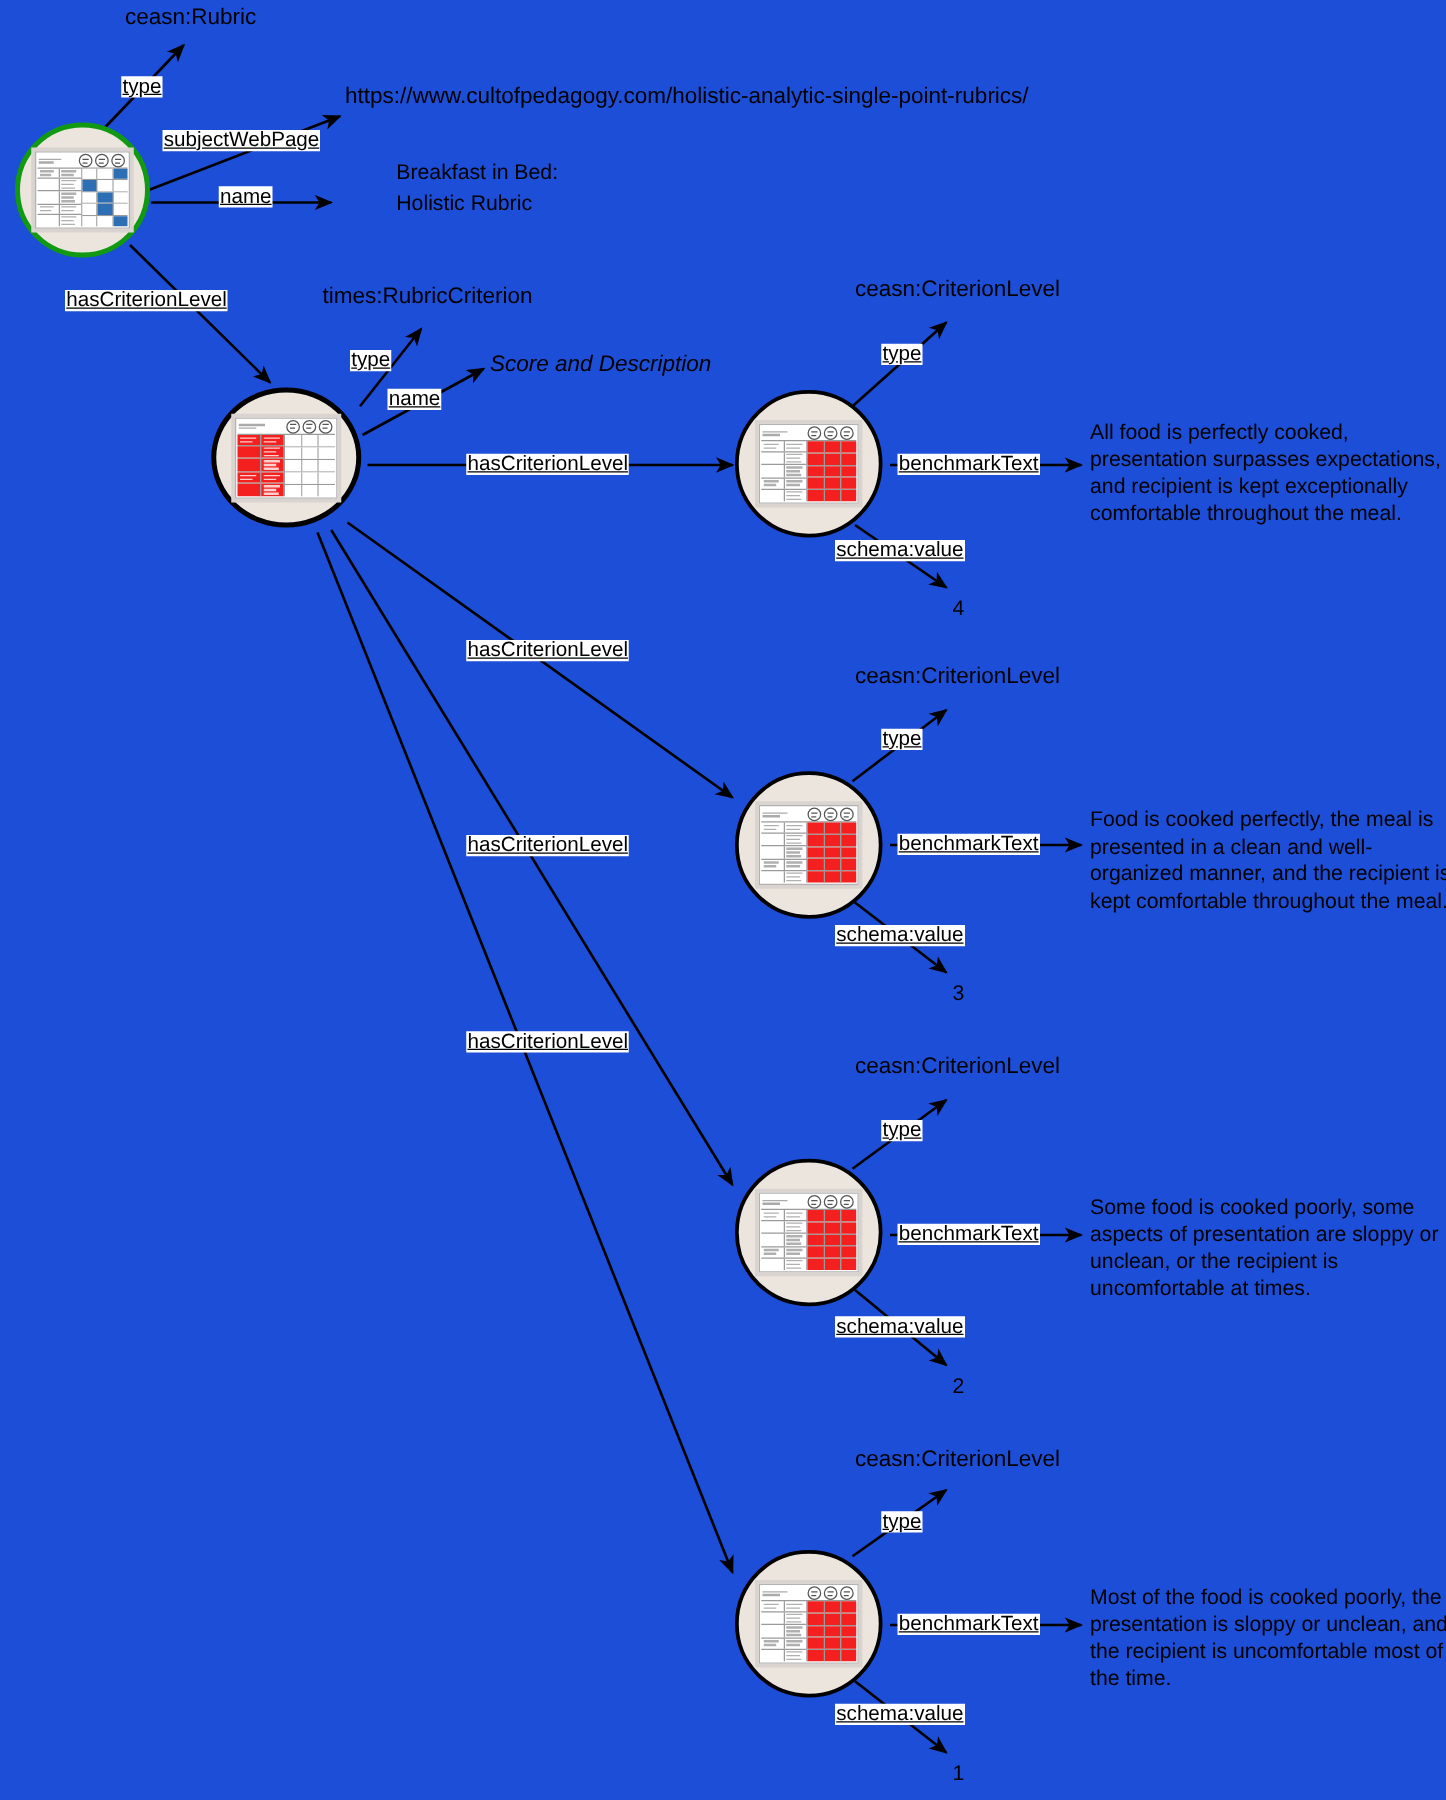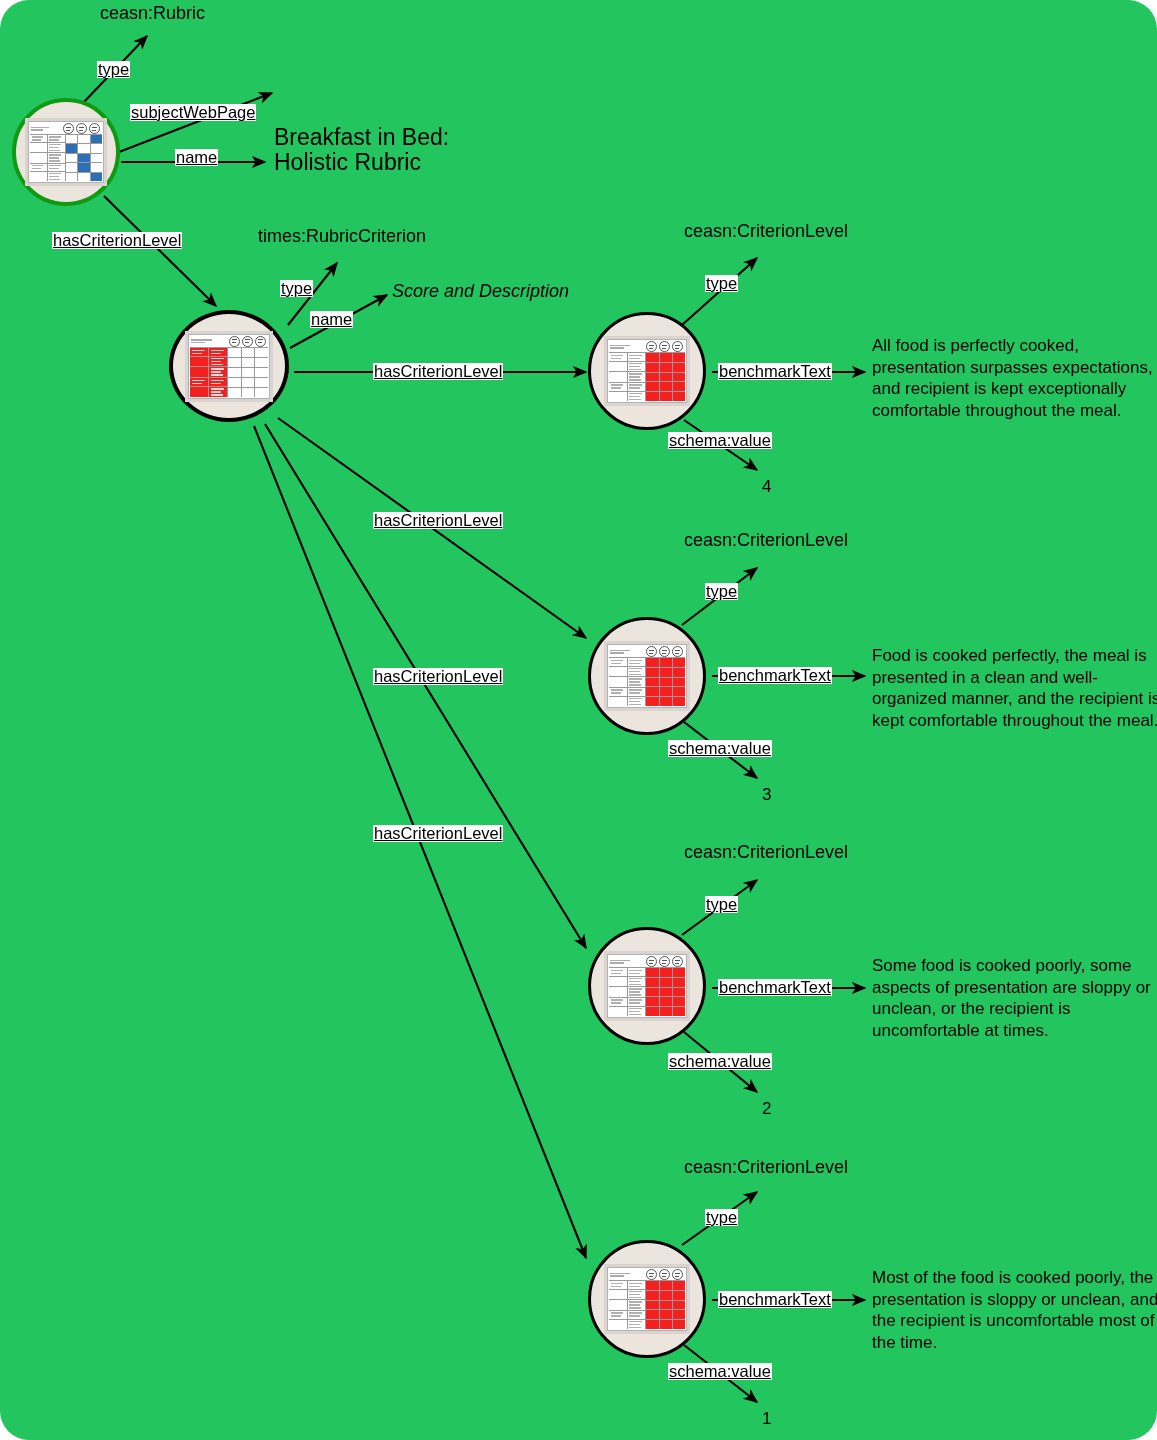--- a/index.html
+++ b/index.html
@@ -10,22 +10,21 @@
   }
   body {
     font-family: "Liberation Sans", sans-serif;
     color: #000000;
   }
   #canvas {
     position: relative;
     width: 1157px;
     height: 1440px;
     overflow: hidden;
-    background: #22c55e;
-    border-radius: 29px;
+    background: #1d4ed8;
   }
   #edges {
     position: absolute;
     left: 0;
     top: 0;
     width: 1157px;
     height: 1440px;
     pointer-events: none;
   }
   .edge-lbl {
@@ -51,23 +50,24 @@
   }
   .para {
     position: absolute;
     font-size: 17px;
     line-height: 21.5px;
     white-space: pre-line;
     width: 290px;
   }
   .two-line {
     position: absolute;
-    font-size: 23px;
+    font-size: 17px;
     line-height: 25px;
     white-space: pre-line;
+    margin-left: 43px;
   }
 
   
   .node {
     position: absolute;
     border-radius: 50%;
     background: #ece5de;
     box-sizing: border-box;
     display: flex;
     align-items: center;
@@ -802,20 +802,21 @@
               </div>
           </div>
         </div>
       </div>
     </div>
   </div>
 
   <div class="node-lbl" style="left:100px; top:4px;">ceasn:Rubric</div>
   <div class="edge-lbl" style="left:97px; top:61px;">type</div>
 
+  <div class="node-lbl" style="left:276px; top:67px;">https://www.cultofpedagogy.com/holistic-analytic-single-point-rubrics/</div>
   <div class="edge-lbl" style="left:130px; top:104px;">subjectWebPage</div>
 
   <div class="two-line" style="left:274px; top:125px;">Breakfast in Bed:
 Holistic Rubric</div>
   <div class="edge-lbl" style="left:175px; top:149px;">name</div>
 
   <div class="edge-lbl" style="left:52px; top:232px;">hasCriterionLevel</div>
 
   <div class="node-lbl" style="left:258px; top:227px;">times:RubricCriterion</div>
   <div class="edge-lbl" style="left:280px; top:280px;">type</div>

